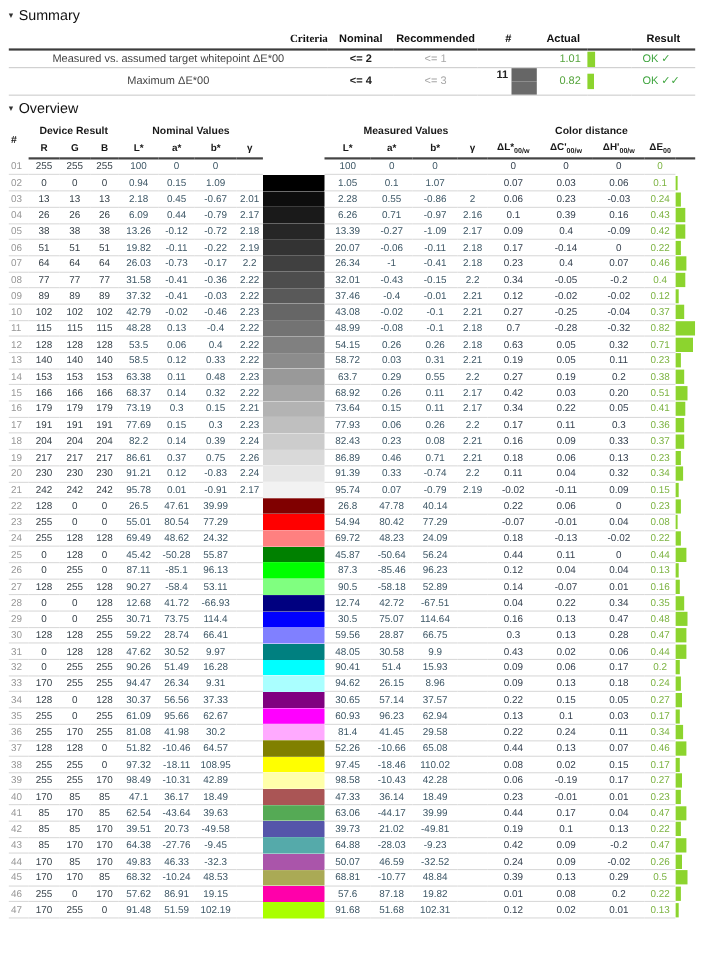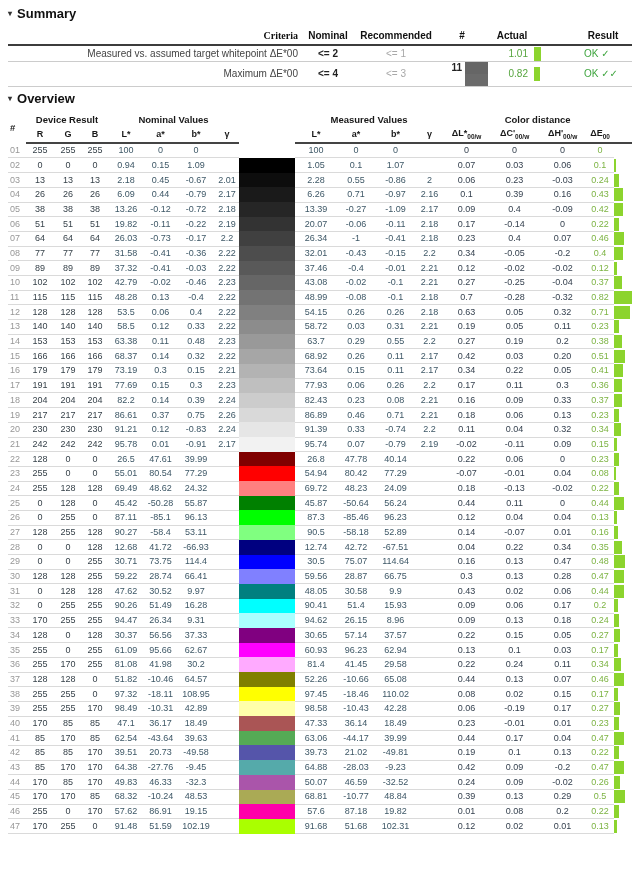--- a/index.html
+++ b/index.html
@@ -1,26 +1,26 @@
 <!DOCTYPE html>
 <html><head>
 <meta charset="utf-8">
 <style>
   html,body{margin:0;padding:0;background:#fff;}
   body{width:640px;height:882px;overflow:hidden;font-family:"Liberation Sans",sans-serif;color:#222;}
   .page{padding:3px 8px 0 8px;}
-  .section-heading{font-size:13px;font-weight:bold;color:#111;margin:3px 0 7px 0;cursor:pointer;}
+  .section-heading{font-size:13px;font-weight:normal;color:#111;margin:3px 0 7px 0;cursor:pointer;}
   .section-heading .tri{display:inline-block;font-size:8px;vertical-align:2px;margin-right:5px;color:#333;}
   table{border-collapse:collapse;table-layout:fixed;width:624px;}
   
   #summary-table{font-size:10px;margin-bottom:4px;}
   #summary-table th{font-weight:bold;color:#111;border-bottom:2px solid #3c3c3c;padding:2px 0 3px 0;text-align:center;}
   #summary-table th.crit{text-align:right;font-family:Liberation Serif, serif;}
   #summary-table td{height:15px;border-bottom:1px solid #ccc;padding:0;line-height:1;}
-  #summary-table td.crit{color:#444;text-align:right;}
+  #summary-table td.crit{color:#444;text-align:center;}
   #summary-table td.nom{font-weight:bold;color:#222;text-align:center;}
   #summary-table td.rec{color:#a8a8a8;text-align:center;}
   #summary-table td.num{font-weight:bold;color:#222;text-align:right;padding-right:2px;}
   #summary-table td.act{text-align:right;padding-right:6px;}
   #summary-table td.act.pass{color:#56a53e;}
   #summary-table td.act.neutral{color:#9a9a9a;}
   #summary-table td.res{color:#3fa53f;text-align:left;padding-left:10px;}
   #summary-table td.barcell{padding:0;}
   .sum-bar{height:14px;}
   .sum-bar.green{background:#8cd42e;}

